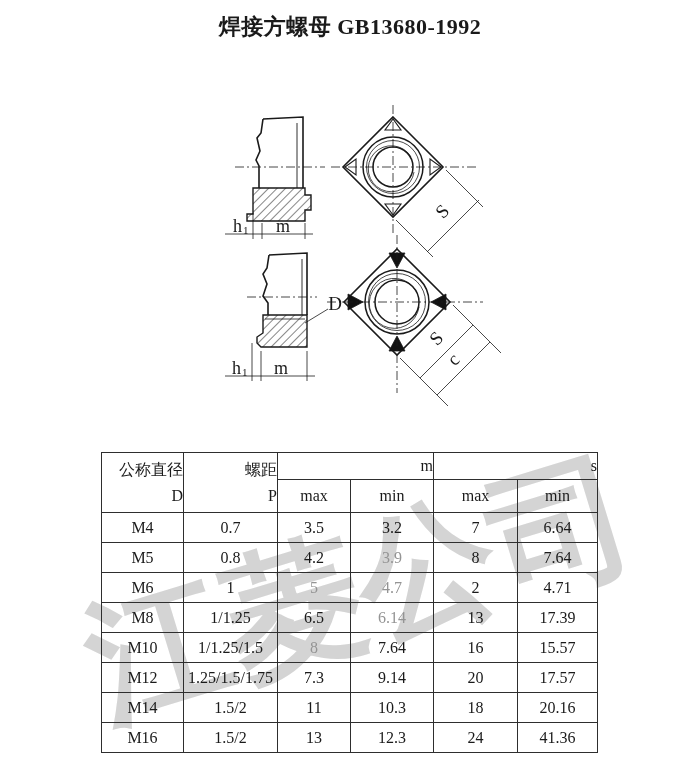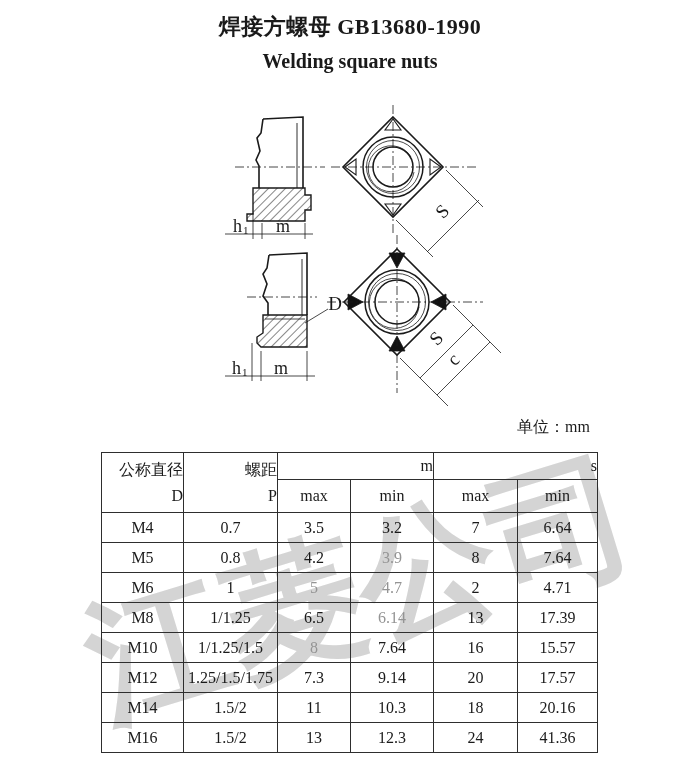--- a/index.html
+++ b/index.html
@@ -56,22 +56,21 @@
   table.spec tbody td{height:29px;}
   .hdr-stack{display:flex;flex-direction:column;justify-content:space-evenly;height:58px;}
   td.faded{color:#949494;margin-top:24px;}
   svg text{font-family:"Liberation Serif","DejaVu Serif",serif;fill:#1a1a1a;}
 </style>
 </head>
 <body>
 
 <div class="page">
 
-  <div class="title">焊接方螺母 GB13680-1990</div>
-  <div class="subtitle">Welding square nuts</div>
+  <div class="title">焊接方螺母 GB13680-1992</div>
 
   <svg class="drawing" width="335" height="320" viewBox="0 0 335 320">
     <defs>
       <pattern id="hatch" width="6" height="6" patternUnits="userSpaceOnUse" patternTransform="rotate(45)">
         <line x1="0" y1="0" x2="0" y2="6" stroke="#222" stroke-width="1.1"></line>
       </pattern>
     </defs>
 
     <g stroke="#1a1a1a" fill="none">
 
@@ -161,21 +160,20 @@
 
       <line x1="268" y1="212" x2="316" y2="260" stroke-width="0.8"></line>
       <line x1="215" y1="265" x2="263" y2="313" stroke-width="0.8"></line>
       <line x1="288" y1="232" x2="235" y2="285" stroke-width="0.8"></line>
       <line x1="305" y1="249" x2="252" y2="302" stroke-width="0.8"></line>
     </g>
     <text x="253" y="251" font-size="19" text-anchor="middle" transform="rotate(-45 253 247)">S</text>
     <text x="270" y="272" font-size="19" text-anchor="middle" transform="rotate(-45 270 268)">c</text>
   </svg>
 
-  <div class="unit-label">单位：mm</div>
 
   <div class="watermark">江菱公司</div>
 
   <table class="spec">
     <colgroup>
       <col style="width:82px">
         <col style="width:94px">
         <col style="width:73px">
       <col style="width:83px">
         <col style="width:84px">

